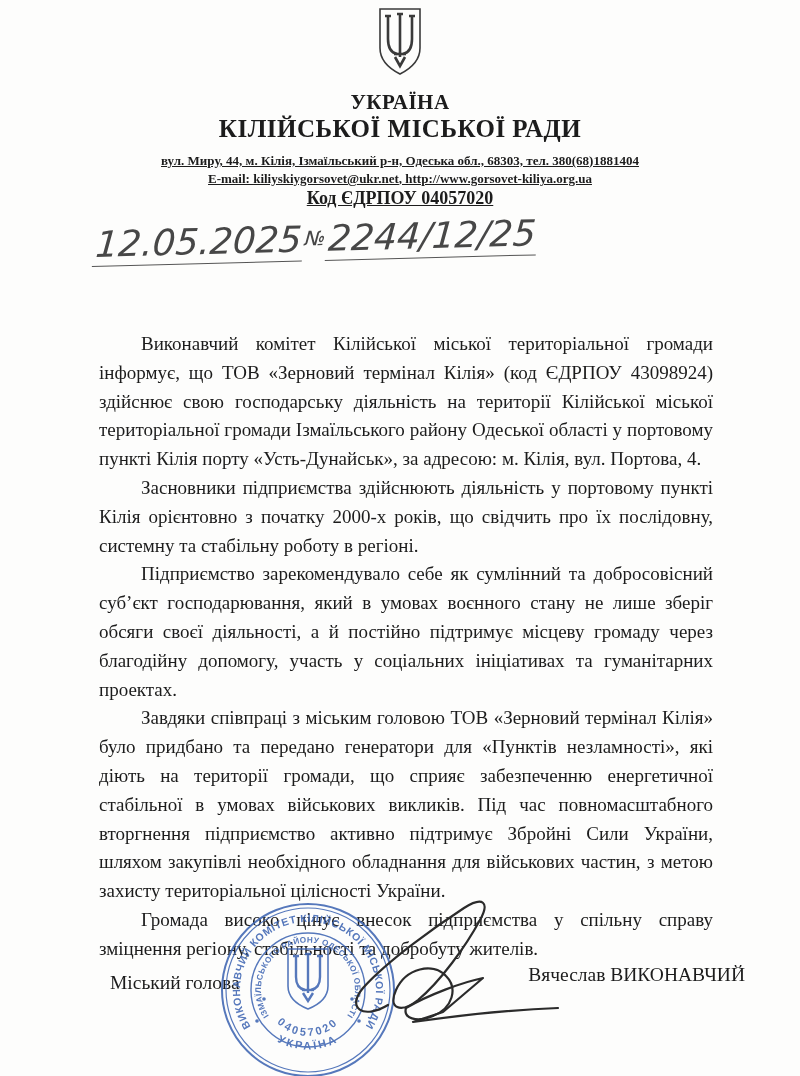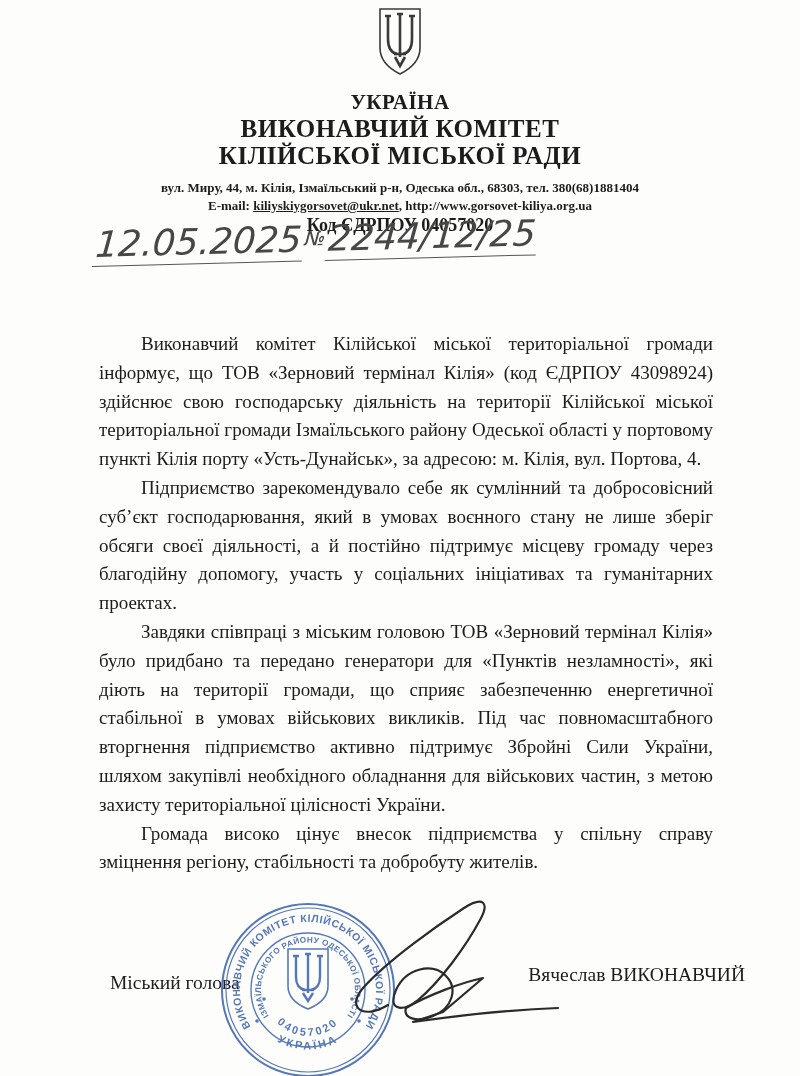--- a/index.html
+++ b/index.html
@@ -6,21 +6,21 @@
   .page{
     position:relative;width:800px;height:1076px;background:#fdfdfc;
     margin:0 auto;overflow:hidden;
     font-family:"Liberation Serif","DejaVu Serif",serif;color:#1c1c1c;
   }
   
   .letterhead{position:absolute;top:6px;left:0;width:100%;text-align:center;}
   .emblem{display:inline-block;margin-bottom:6px;}
   .country{font-size:21px;font-weight:bold;letter-spacing:.5px;margin:2px 0 0 0;}
   .orgline{font-size:25px;font-weight:bold;letter-spacing:.5px;line-height:27px;margin:0;}
-  .addr{font-size:13px;font-weight:bold;margin-top:10px;line-height:18px;}
+  .addr{font-size:13px;font-weight:bold;margin-top:10px;line-height:18px;text-decoration:underline;}
   .addr .mail{text-decoration:underline;}
   .edrpou{font-size:18px;font-weight:bold;margin-top:1px;}
   
   .refrow{position:absolute;top:218px;left:0;width:100%;height:60px;}
   .handwriting{
     position:absolute;left:92px;top:6px;white-space:nowrap;
     font-family:"DejaVu Sans",sans-serif;font-style:italic;
     font-size:36px;color:#474747;transform:rotate(-1.5deg) skewX(-6deg);
     transform-origin:left bottom;
   }
@@ -57,37 +57,37 @@
           <path d="M25,8 V51"></path>
           <path d="M13,10 V33 C13,43 17,47 22,48"></path>
           <path d="M37,10 V33 C37,43 33,47 28,48"></path>
           <path d="M10,10 H16 M22,8 H28 M34,10 H40"></path>
           <path d="M20,51 L25,60 L30,51"></path>
           <path d="M19,48 H31"></path>
         </g>
       </svg>
     </span>
     <div class="country">УКРАЇНА</div>
-    <div class="orgline">ВИКОНАВЧИЙ КОМІТЕТ</div>
     <div class="orgline">КІЛІЙСЬКОЇ МІСЬКОЇ РАДИ</div>
     <div class="addr">
       <div>вул. Миру, 44, м. Кілія, Ізмаїльський р-н, Одеська обл., 68303, тел. 380(68)1881404</div>
       <div><span>E-mail: </span><span class="mail">kiliyskiygorsovet@ukr.net</span><span>, http://www.gorsovet-kiliya.org.ua</span></div>
       <div class="edrpou">Код ЄДРПОУ 04057020</div>
     </div>
   </div>
 
   <div class="refrow">
     <div class="handwriting">
       <span class="hw">12.05.2025</span><span class="no">№</span><span class="hw">2244/12/25</span>
     </div>
   </div>
 
   <div class="body-text">
     <p>Виконавчий комітет Кілійської міської територіальної громади  інформує, що ТОВ «Зерновий термінал Кілія» (код ЄДРПОУ 43098924) здійснює свою господарську діяльність на території Кілійської міської територіальної громади Ізмаїльського району Одеської області у портовому пункті Кілія порту «Усть-Дунайськ», за адресою: м. Кілія, вул. Портова, 4.</p>
+    <p>Засновники підприємства здійснюють діяльність у портовому пункті Кілія орієнтовно з початку 2000-х років, що свідчить про їх послідовну, системну та стабільну роботу в регіоні.</p>
     <p>Підприємство зарекомендувало себе як сумлінний та добросовісний суб’єкт господарювання, який в умовах воєнного стану не лише зберіг обсяги своєї діяльності, а й постійно підтримує місцеву громаду через благодійну допомогу, участь у соціальних ініціативах та гуманітарних проектах.</p>
     <p>Завдяки співпраці з міським головою ТОВ «Зерновий термінал Кілія» було придбано та передано генератори для «Пунктів незламності», які діють на території громади, що сприяє забезпеченню енергетичної стабільної в умовах військових викликів. Під час повномасштабного вторгнення підприємство активно підтримує Збройні Сили України, шляхом закупівлі необхідного обладнання для військових частин, з метою захисту територіальної цілісності України.</p>
     <p>Громада високо цінує внесок підприємства у спільну справу зміцнення регіону, стабільності та добробуту жителів.</p>
   </div>
 
   <div class="sigrow">
     <span class="sig-title">Міський голова</span>
     <span class="sig-name">Вячеслав ВИКОНАВЧИЙ</span>
   </div>
 

